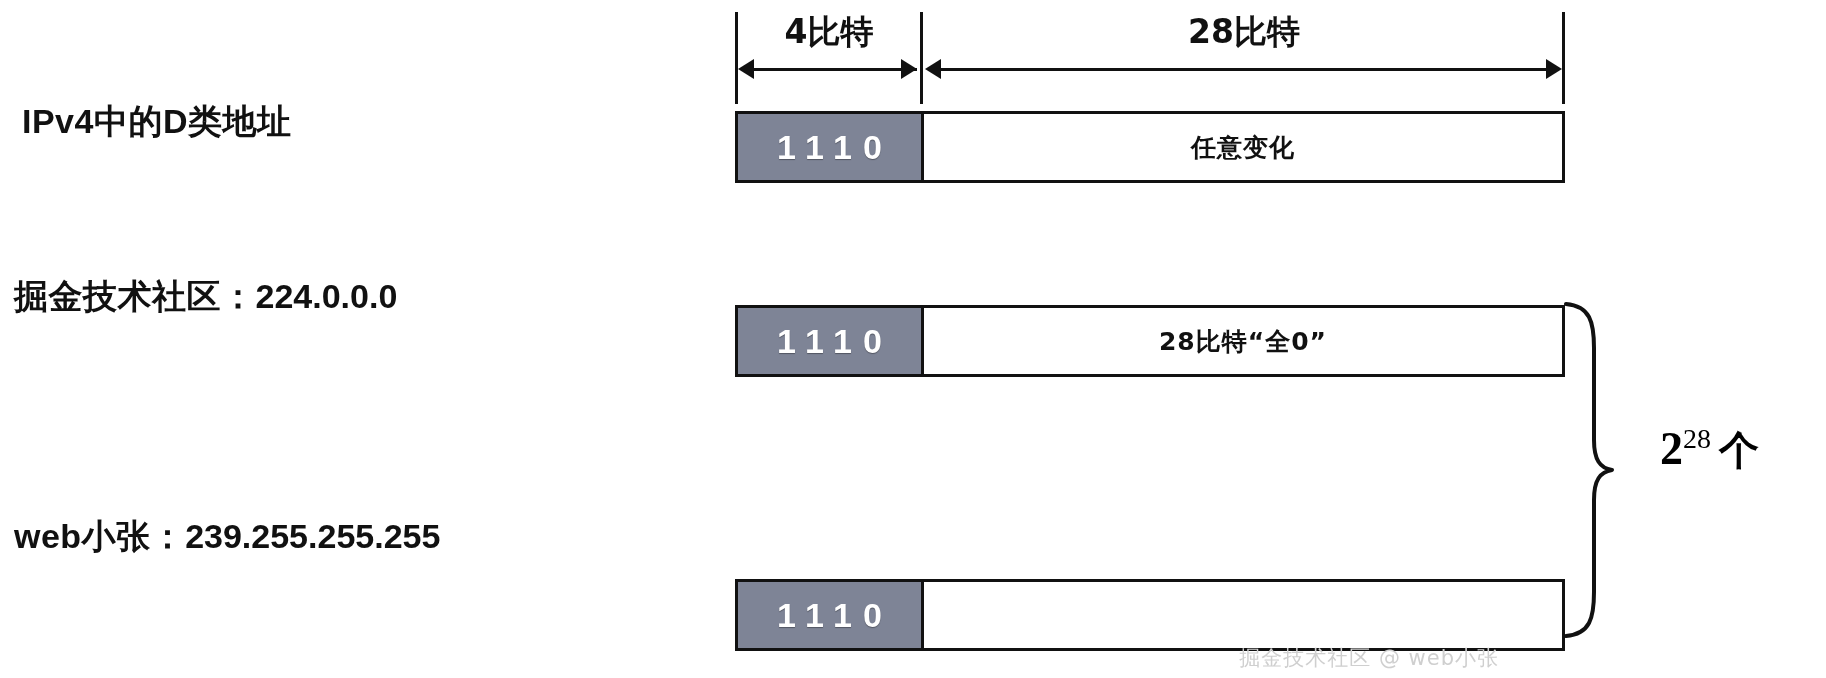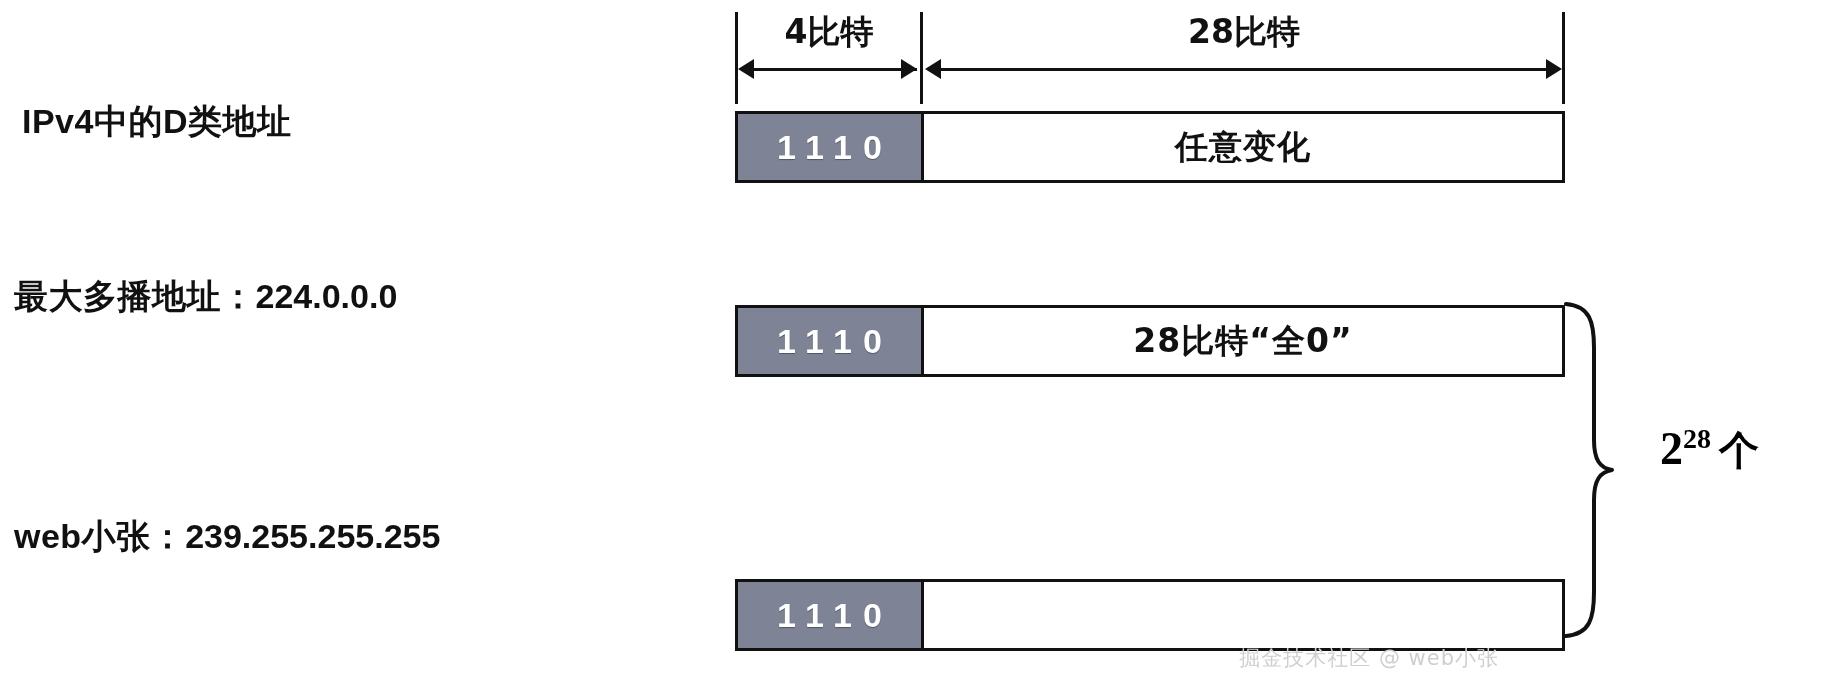--- a/index.html
+++ b/index.html
@@ -83,21 +83,21 @@
     text-indent: 11px;
     text-shadow: 0 1px 1px rgba(0,0,0,0.35);
   }
   .bar .payload {
     flex: 1;
     display: flex;
     align-items: center;
     justify-content: center;
     font-family: "DejaVu Sans", "Liberation Sans", sans-serif;
     font-weight: bold;
-    font-size: 33px;
+    font-size: 25px;
     color: #111111;
     letter-spacing: 1px;
   }
 
   #bar-row-1 { top: 102px; }
   #bar-row-2 { top: 296px; }
   #bar-row-3 { top: 570px; }
 
   
   .ruler {
@@ -173,21 +173,21 @@
     top: 122px;
     font-weight: bold;
     font-size: 46px;
     color: #000000;
     white-space: nowrap;
     font-family: "Liberation Serif", "DejaVu Serif", serif;
   }
   #count-label .exp {
     font-size: 28px;
     vertical-align: super;
-    font-weight: bold;
+    font-weight: normal;
   }
   #count-label .unit {
     font-family: "DejaVu Sans", "Liberation Sans", sans-serif;
     font-size: 40px;
     margin-left: 8px;
   }
 
   
   #watermark {
     position: absolute;
@@ -225,21 +225,21 @@
   <div class="row-label" id="label-row-1">
     <span class="cn">IPv4中的D类地址</span>
   </div>
 
   <div class="bar" id="bar-row-1">
     <div class="prefix">1110</div>
     <div class="payload">任意变化</div>
   </div>
 
   <div class="row-label" id="label-row-2">
-    <span class="cn">最大多播地址：</span><span class="val">224.0.0.0</span>
+    <span class="cn">掘金技术社区：</span><span class="val">224.0.0.0</span>
   </div>
 
   <div class="bar" id="bar-row-2">
     <div class="prefix">1110</div>
     <div class="payload">28比特“全0”</div>
   </div>
 
   <div class="row-label" id="label-row-3">
     <span class="cn">web小张：</span><span class="val">239.255.255.255</span>
   </div>

